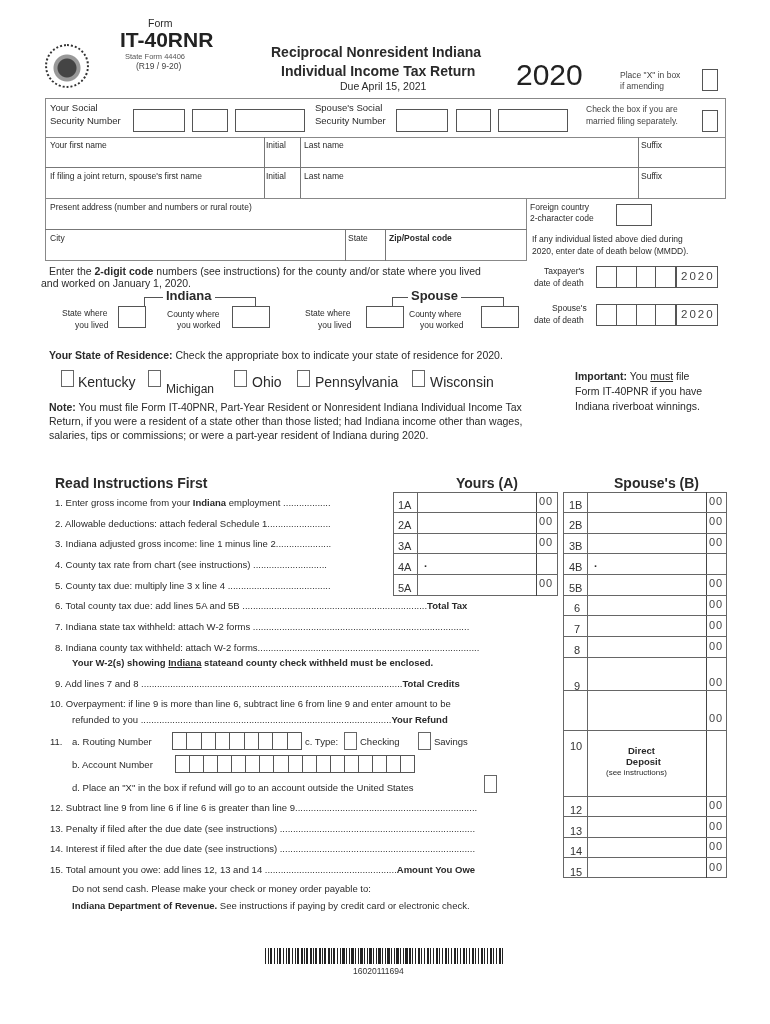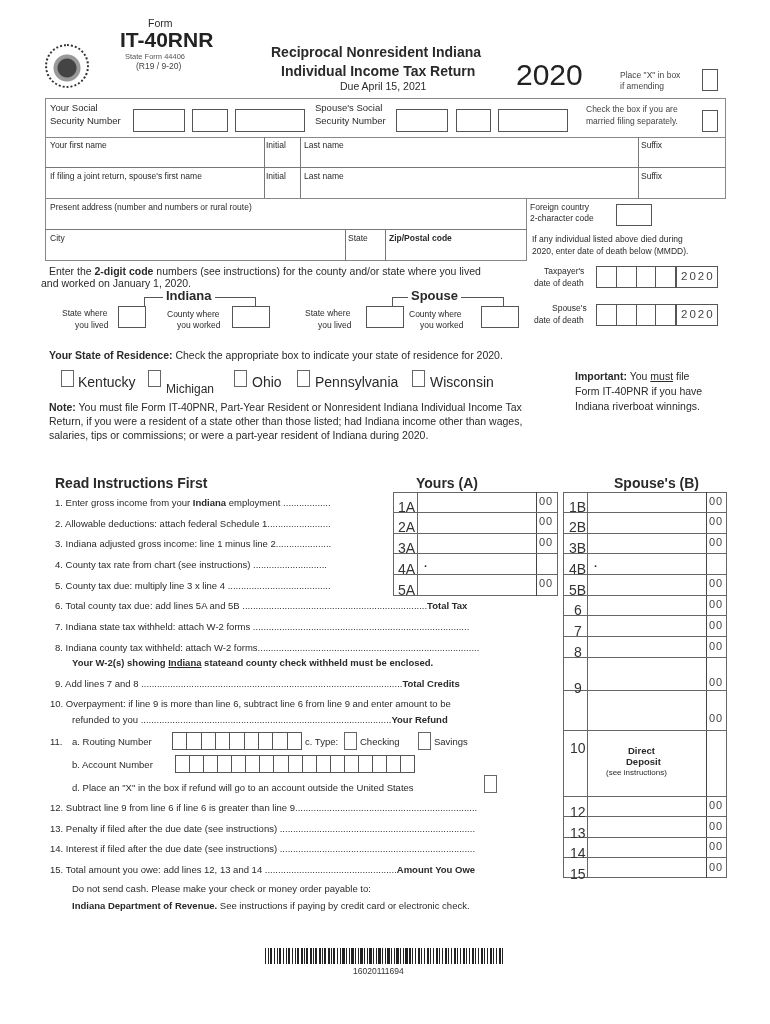--- a/index.html
+++ b/index.html
@@ -18,21 +18,21 @@
   .vline { position: absolute; width: 0; border-left: 1.3px solid #777; }
   .seal { position: absolute; left: 45px; top: 44px; width: 44px; height: 44px; border-radius: 50%;
     border: 2px dotted #333;
     background: radial-gradient(circle at 50% 55%, #444 0 9px, #999 10px 13px, #fff 14px 100%); }
   .grid-cells { position: absolute; display: flex; border: 1.3px solid #555; }
   .grid-cells span { flex: 1; border-right: 1.3px solid #555; }
   .grid-cells span:last-child { border-right: none; }
   .cb { position: absolute; width: 13px; height: 17px; border: 1.3px solid #666; background:#fff; }
   .amt-cell { position: absolute; border: 1.3px solid #666; background: #fff; }
   .cents { position: absolute; font-size: 11px; color: #444; letter-spacing: 1px; }
-  .linecode { position: absolute; font-size: 14px; color: #333; }
+  .linecode { position: absolute; font-size: 11px; color: #333; }
   .barcode { position: absolute; left: 265px; top: 948px; width: 240px; height: 16px;
     background: repeating-linear-gradient(90deg, #222 0 1.5px, #fff 1.5px 3px, #222 3px 3.8px, #fff 3.8px 5.5px, #222 5.5px 7.5px, #fff 7.5px 9px); }
 </style>
 </head>
 <body>
 
 <div class="seal"></div>
 <div class="t s10" style="left:148px;top:17px;">Form</div>
 <div class="t bold" style="left:120px;top:28px;font-size:21px;color:#222;">IT-40RNR</div>
 <div class="t" style="left:125px;top:52px;font-size:7.5px;color:#555;">State Form 44406</div>
@@ -147,21 +147,21 @@
 
 <div class="t s10" style="left:575px;top:370px;"><b>Important:</b><span> You </span><u>must</u><span> file</span></div>
 <div class="t s10" style="left:575px;top:385px;">Form IT-40PNR if you have</div>
 <div class="t s10" style="left:575px;top:400px;">Indiana riverboat winnings.</div>
 
 <div class="t s10" style="left:49px;top:401px;"><b>Note:</b><span>  You must file Form IT-40PNR, Part-Year Resident or Nonresident Indiana Individual Income Tax</span></div>
 <div class="t s10" style="left:49px;top:415px;">Return, if you were a resident of a state other than those listed; had Indiana income other than wages,</div>
 <div class="t s10" style="left:49px;top:429px;">salaries, tips or commissions; or were a part-year resident of Indiana during 2020.</div>
 
 <div class="t bold" style="left:55px;top:475px;font-size:14px;">Read Instructions First</div>
-<div class="t bold" style="left:416px;top:475px;font-size:14px;">Yours (A)</div>
+<div class="t bold" style="left:456px;top:475px;font-size:14px;">Yours (A)</div>
 <div class="t bold" style="left:614px;top:475px;font-size:14px;">Spouse's (B)</div>
 
 <div id="lines-1-5"></div>
 
 <div class="t s9" style="left:55px;top:497px;"><span>1.</span> <span>Enter gross income from your </span><b>Indiana</b><span> employment ..................</span></div>
 <div class="t s9" style="left:55px;top:518px;"><span>2.</span> <span>Allowable deductions: attach federal Schedule 1........................</span></div>
 <div class="t s9" style="left:55px;top:538px;"><span>3.</span> <span>Indiana adjusted gross income: line 1 minus line 2.....................</span></div>
 <div class="t s9" style="left:55px;top:559px;"><span>4.</span> <span>County tax rate from chart (see instructions) ............................</span></div>
 <div class="t s9" style="left:55px;top:580px;"><span>5.</span> <span>County tax due: multiply line 3 x line 4 .......................................</span></div>
 

